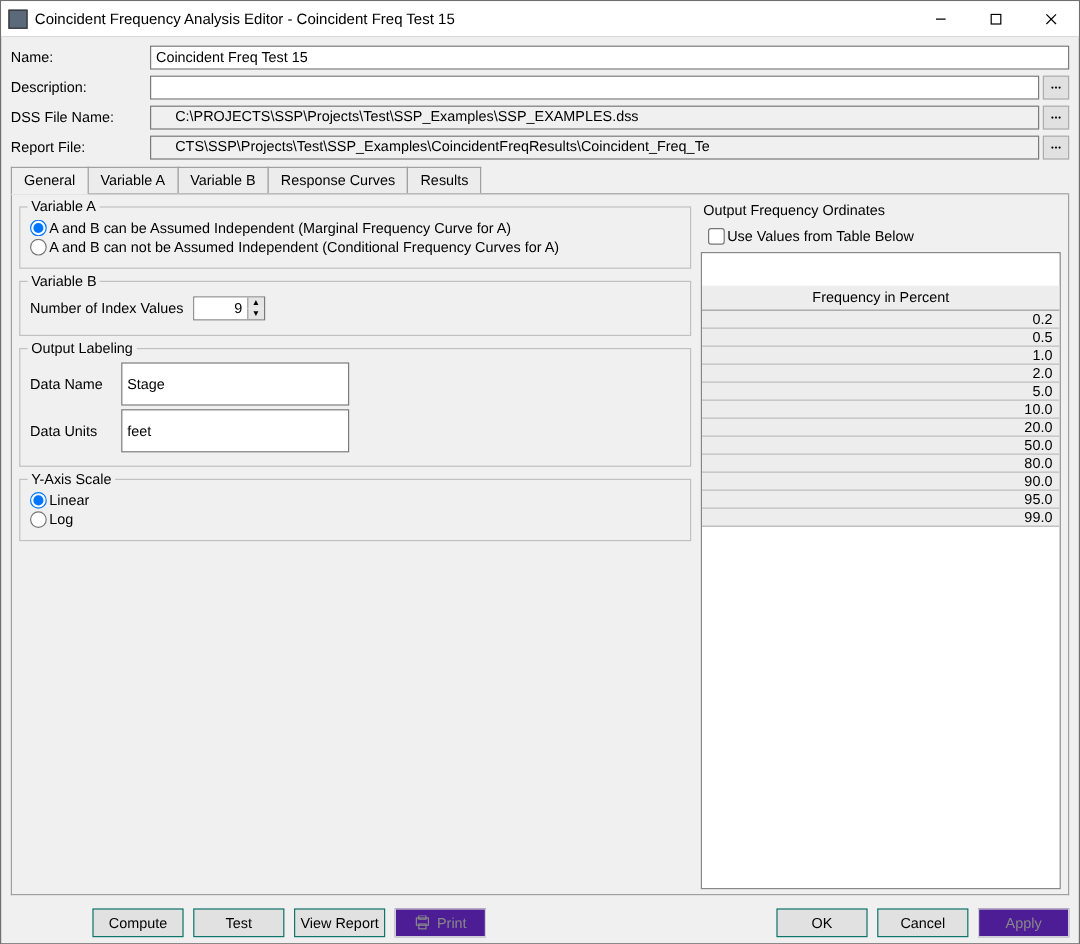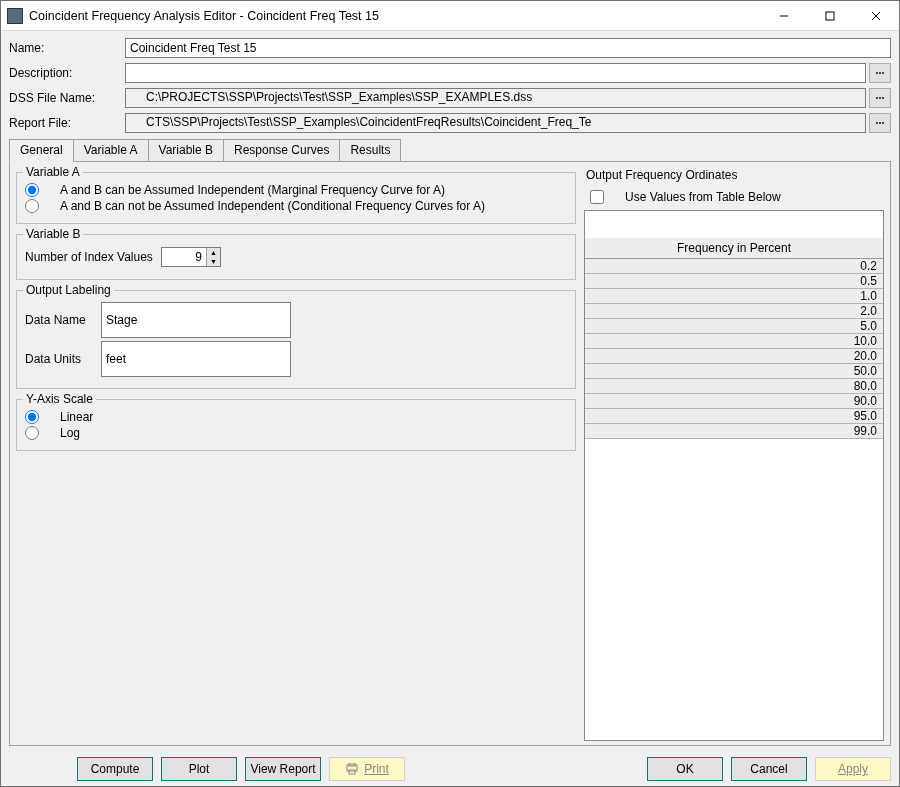--- a/index.html
+++ b/index.html
@@ -117,21 +117,21 @@
   }
   .group > .legend {
     position:absolute;
     top:-8px; left:6px;
     background:#f0f0f0;
     padding:0 3px;
     font-size:12px;
   }
   .radiorow, .checkrow {
     display:flex; align-items:center;
-    gap:21px;
+    gap:2px;
     margin:2px 0;
     font-size:12px;
   }
   .radiorow input[type=radio], .checkrow input[type=checkbox] {
     width:14px; height:14px; margin:0;
   }
   .numlabelrow { display:flex; align-items:center; gap:8px; margin:4px 0;}
   .spinner {
     display:inline-flex; align-items:stretch; height:20px;
     border:1px solid #7a7a7a; background:#fff;
@@ -189,22 +189,21 @@
     padding:0 4px;
     background:#e1e1e1;
     border:1px solid #0f766e;
     font-size:12px;
     font-family:inherit;
     display:inline-flex; align-items:center; justify-content:center;
   }
   .btn[disabled] {
     color:#888;
     border-color:#cfcfcf;
-    background:#fef9c3;
-    text-decoration:underline;
+    background:#4c1d95;
   }
   .btn.icon svg { margin-right:5px;}
   .spacer { flex:1;}
 </style>
 </head>
 <body>
 
 <div class="window">
 
   <div class="titlebar">
@@ -355,21 +354,21 @@
               <div class="freq-row">99.0</div>
             </div>
         </div>
       </div>
     </div>
   </div>
 
   <div class="bottombar">
     <div style="width:60px"></div>
     <button class="btn">Compute</button>
-    <button class="btn">Plot</button>
+    <button class="btn">Test</button>
     <button class="btn">View Report</button>
     <button class="btn icon" disabled="">
       <svg width="14" height="12">
           <rect x="2" y="2" width="10" height="6" fill="none" stroke="#888"></rect>
           <rect x="4" y="0" width="6" height="3" fill="none" stroke="#888"></rect>
           <rect x="4" y="7" width="6" height="4" fill="none" stroke="#888"></rect>
         </svg>
       <span>Print</span>
     </button>
     <div class="spacer"></div>

